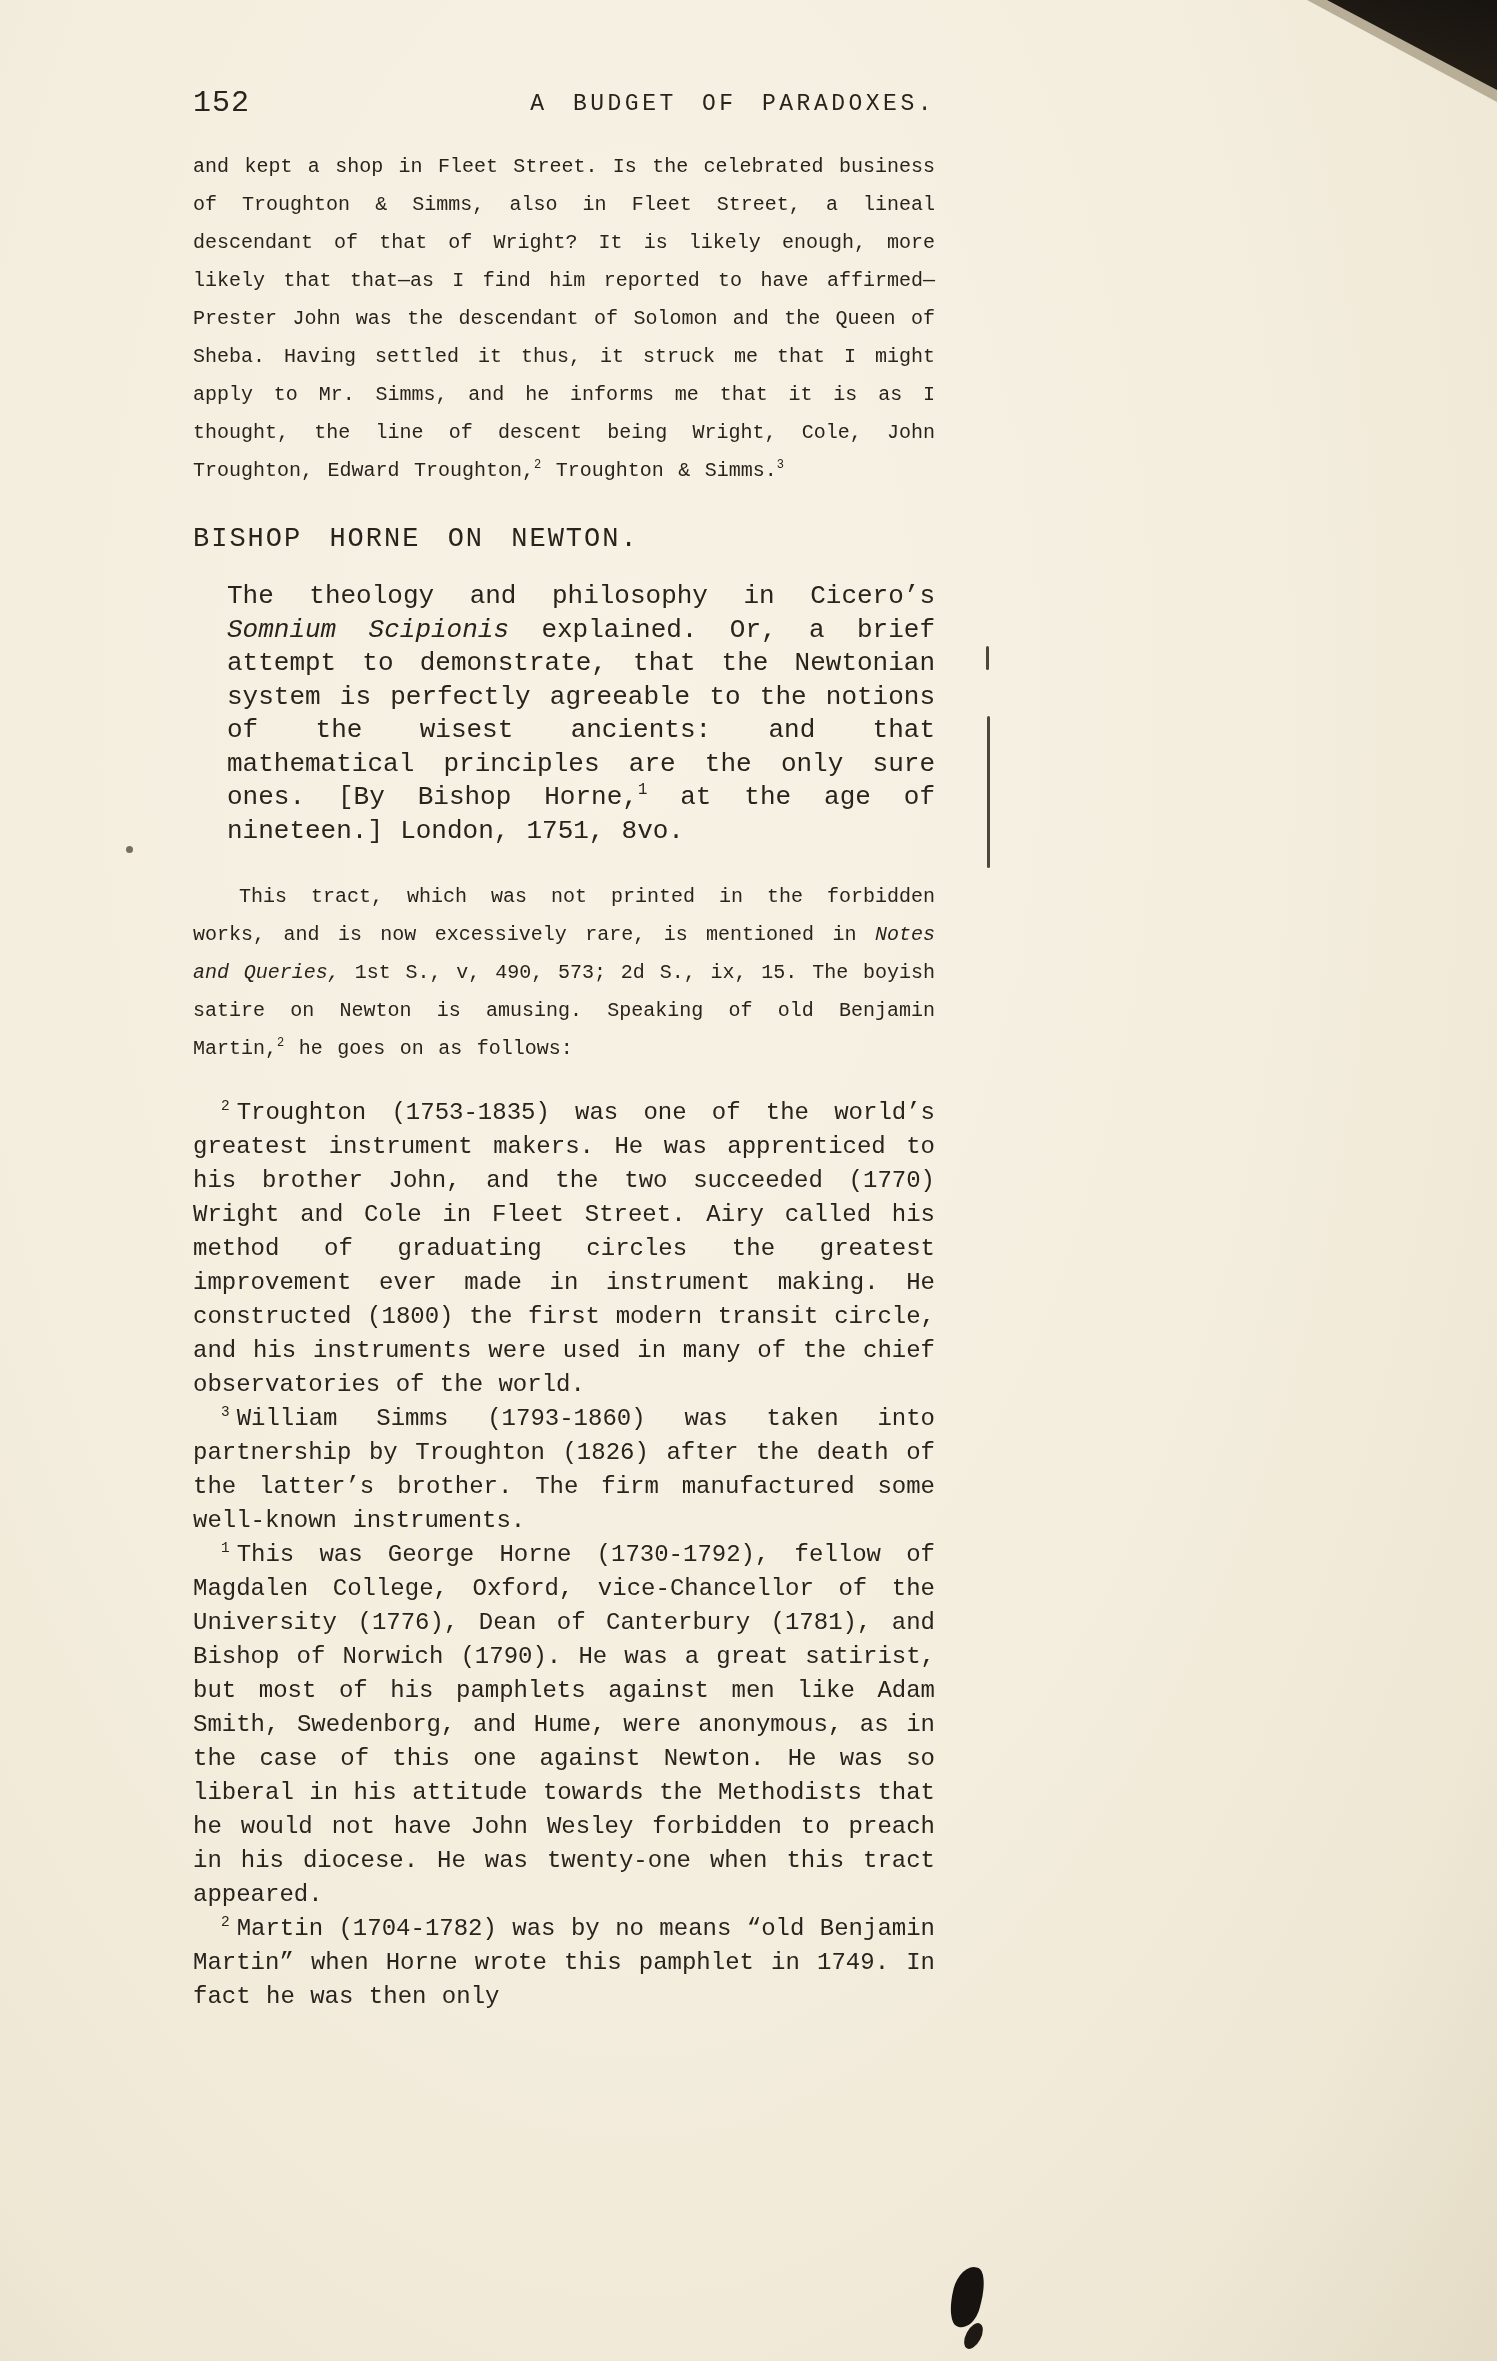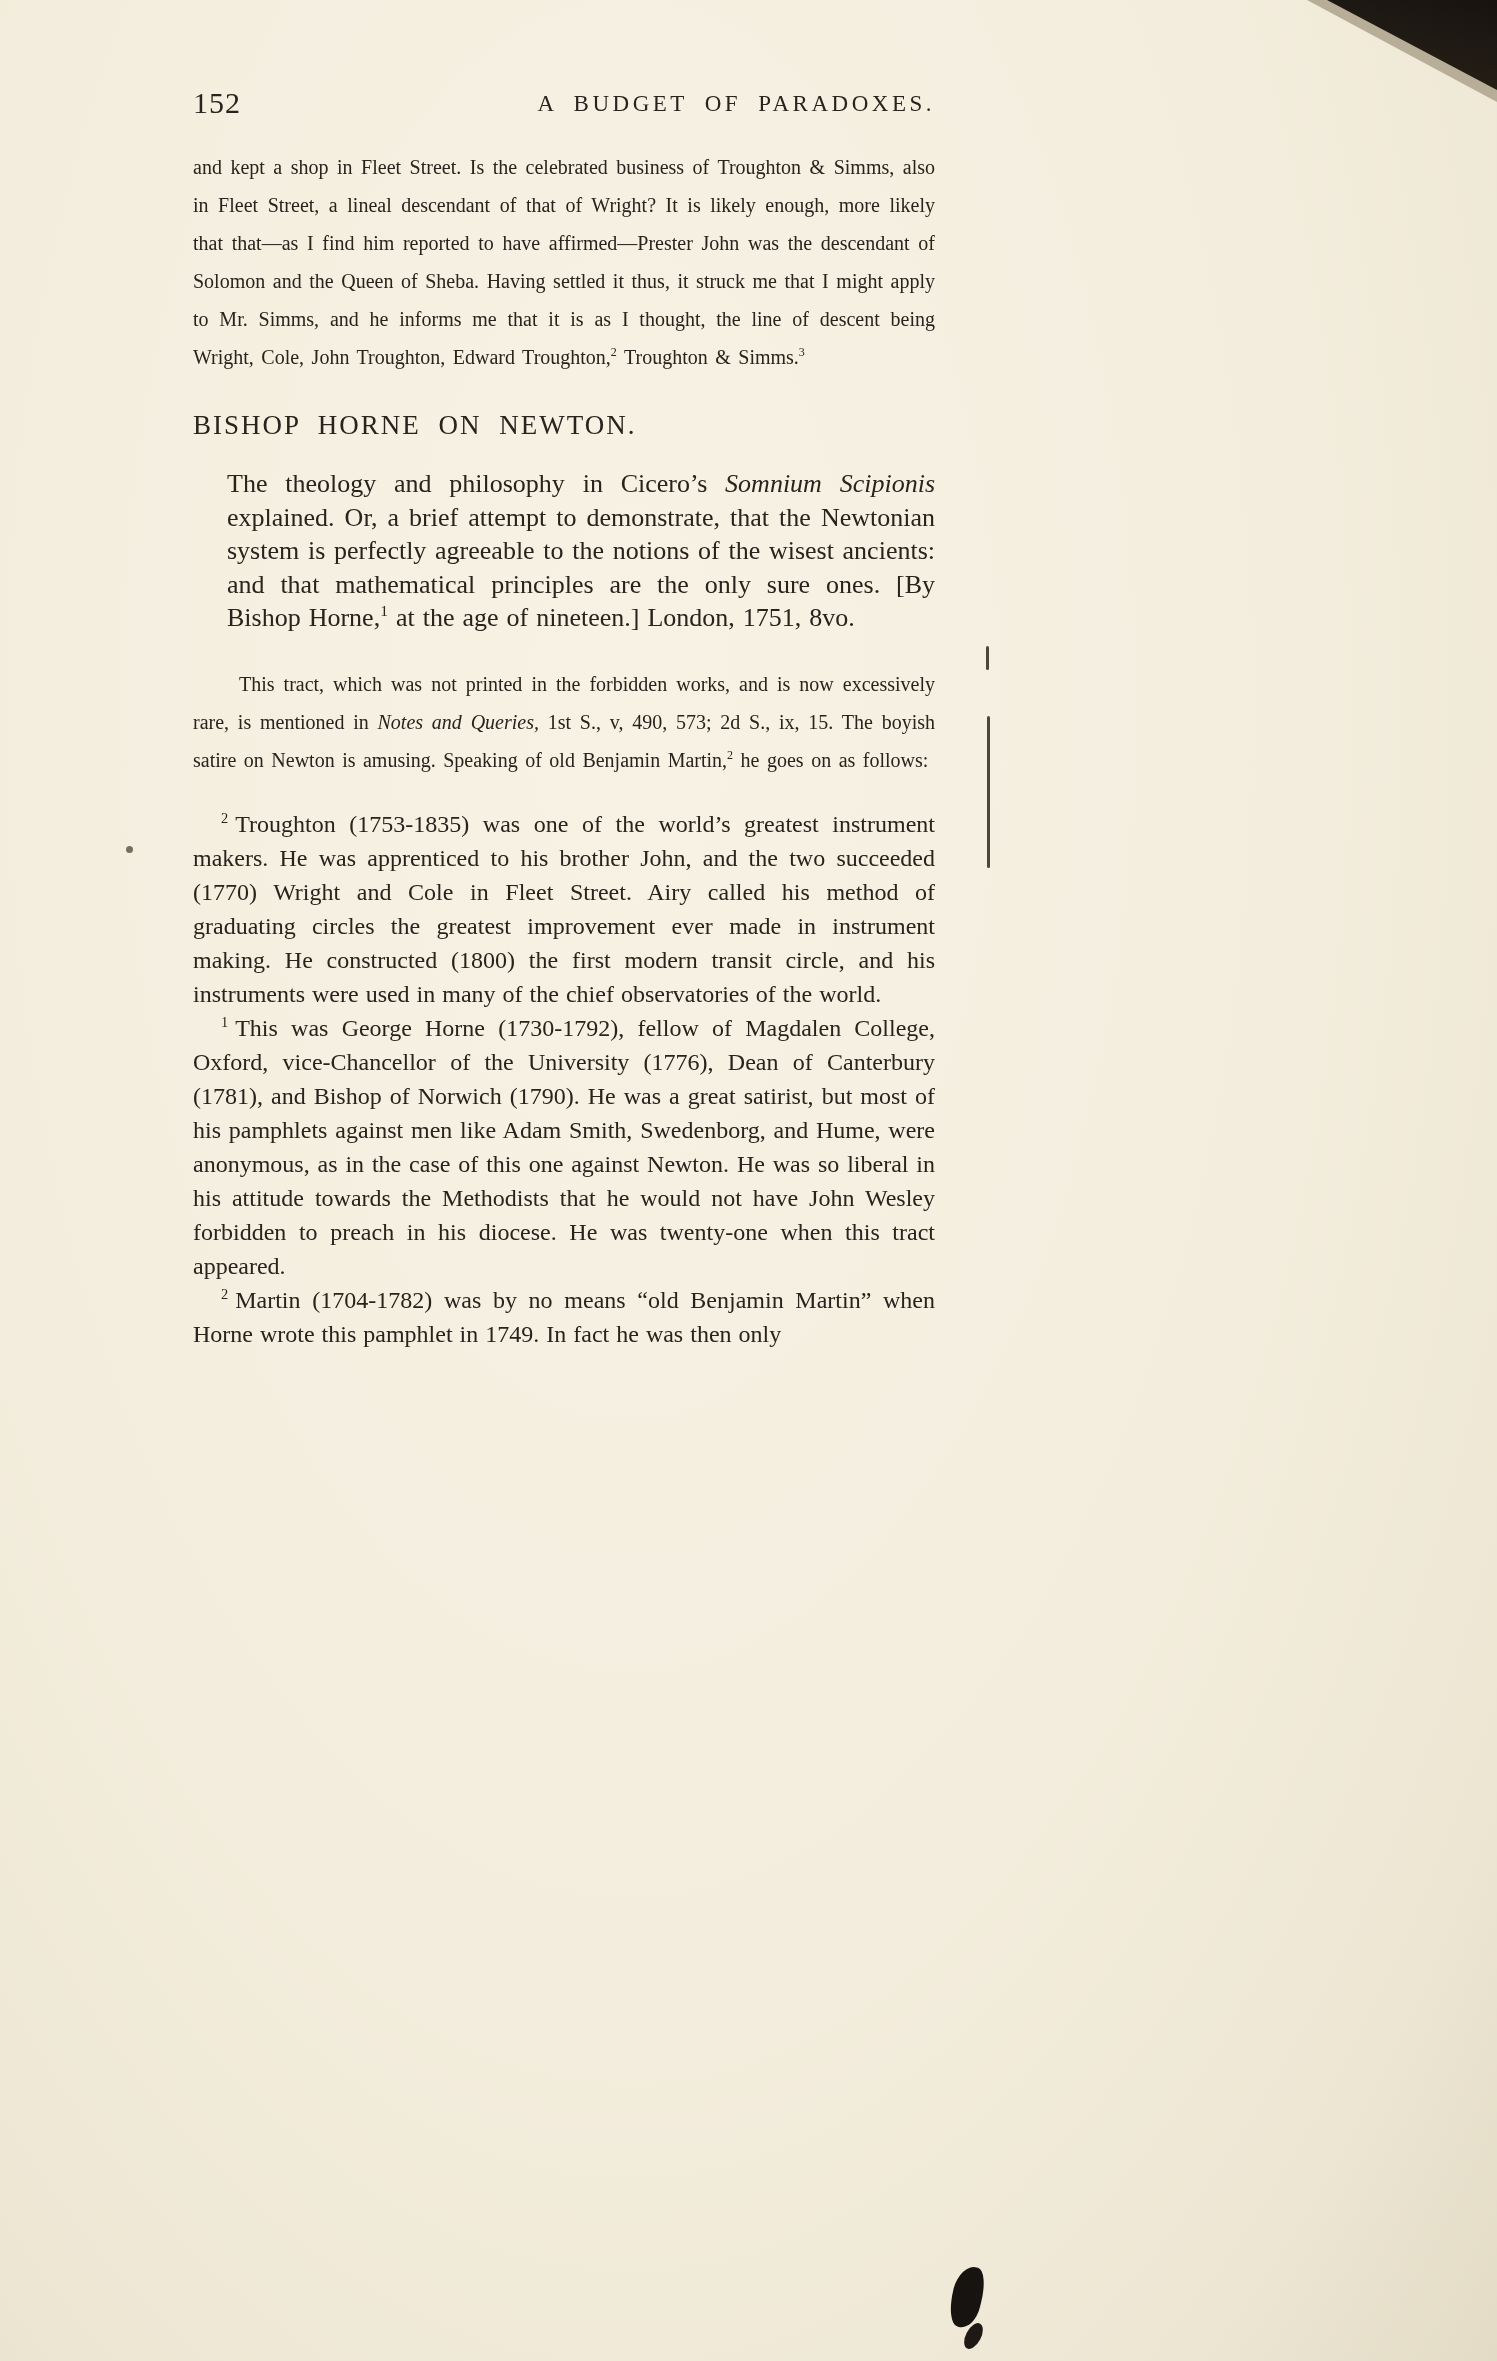--- a/index.html
+++ b/index.html
@@ -3,21 +3,21 @@
 <meta charset="utf-8">
 <title>A Budget of Paradoxes — p. 152</title>
 <style>
   * { margin:0; padding:0; box-sizing:border-box; }
   html, body { background:#e8e1cf; }
   .page {
     position:relative;
     width:1497px; height:2361px;
     overflow:hidden;
     background: radial-gradient(ellipse at 42% 30%, #f7f2e4 0%, #f4eedf 50%, #eee7d4 82%, #e3dbc5 100%);
-    font-family:Liberation Serif, serif;
+    font-family:Liberation Mono, monospace;
     color:#28231c;
   }
   .content { position:absolute; left:193px; top:86px; width:742px; }
 
   .pagehead { position:relative; height:38px; margin-bottom:24px; }
   .pagenum  { position:absolute; left:0; top:0; font-size:30px; letter-spacing:1px; }
   .runtitle { position:absolute; left:0; right:0; top:5px; text-align:right;
               font-size:23px; letter-spacing:3.5px; word-spacing:8px; }
 
   .body-para { font-size:20px; line-height:38px; text-align:justify; word-spacing:2.5px; }
@@ -68,20 +68,21 @@
     <p class="body-para"><span>and kept a shop in Fleet Street.  Is the celebrated business of Troughton &amp; Simms, also in Fleet Street, a lineal descendant of that of Wright?  It is likely enough, more likely that that—as I find him reported to have affirmed—Prester John was the descendant of Solomon and the Queen of Sheba.  Having settled it thus, it struck me that I might apply to Mr. Simms, and he informs me that it is as I thought, the line of descent being Wright, Cole, John Troughton, Edward Troughton,</span><sup>2</sup><span> Troughton &amp; Simms.</span><sup>3</sup></p>
 
     <h2 class="section-heading">BISHOP HORNE ON NEWTON.</h2>
 
     <p class="quote-para"><span>The theology and philosophy in Cicero’s </span><span class="it">Somnium Scipionis</span><span> explained.  Or, a brief attempt to demonstrate, that the Newtonian system is perfectly agreeable to the notions of the wisest ancients: and that mathematical principles are the only sure ones.  [By Bishop Horne,</span><sup>1</sup><span> at the age of nineteen.]  London, 1751, 8vo.</span></p>
 
     <p class="body-para indent para-2"><span>This tract, which was not printed in the forbidden works, and is now excessively rare, is mentioned in </span><span class="it">Notes and Queries,</span><span> 1st S., v, 490, 573; 2d S., ix, 15.  The boyish satire on Newton is amusing.  Speaking of old Benjamin Martin,</span><sup>2</sup><span> he goes on as follows:</span></p>
 
     <div class="footnotes">
       <p class="footnote"><sup class="marker">2</sup><span class="fn-body"><span>Troughton (1753-1835) was one of the world’s greatest instrument makers.  He was apprenticed to his brother John, and the two succeeded (1770) Wright and Cole in Fleet Street.  Airy called his method of graduating circles the greatest improvement ever made in instrument making.  He constructed (1800) the first modern transit circle, and his instruments were used in many of the chief observatories of the world.</span></span></p>
+      <p class="footnote"><sup class="marker">3</sup><span class="fn-body"><span>William Simms (1793-1860) was taken into partnership by Troughton (1826) after the death of the latter’s brother.  The firm manufactured some well-known instruments.</span></span></p>
       <p class="footnote"><sup class="marker">1</sup><span class="fn-body"><span>This was George Horne (1730-1792), fellow of Magdalen College, Oxford, vice-Chancellor of the University (1776), Dean of Canterbury (1781), and Bishop of Norwich (1790).  He was a great satirist, but most of his pamphlets against men like Adam Smith, Swedenborg, and Hume, were anonymous, as in the case of this one against Newton.  He was so liberal in his attitude towards the Methodists that he would not have John Wesley forbidden to preach in his diocese.  He was twenty-one when this tract appeared.</span></span></p>
       <p class="footnote"><sup class="marker">2</sup><span class="fn-body"><span>Martin (1704-1782) was by no means “old Benjamin Martin” when Horne wrote this pamphlet in 1749.  In fact he was then only</span></span></p>
     </div>
 
   </div>
 
   <div class="mark-a"></div>
   <div class="mark-b"></div>
   <div class="mark-dot"></div>
   <div class="blob"></div>

